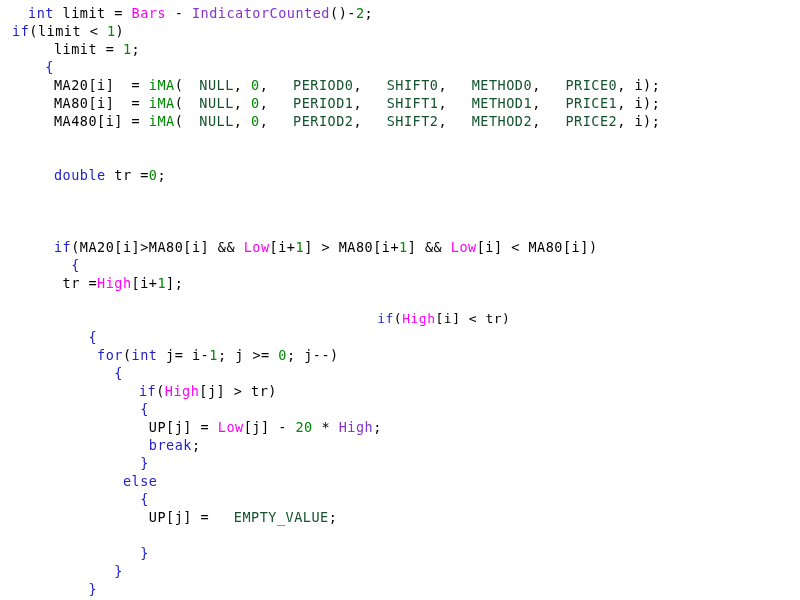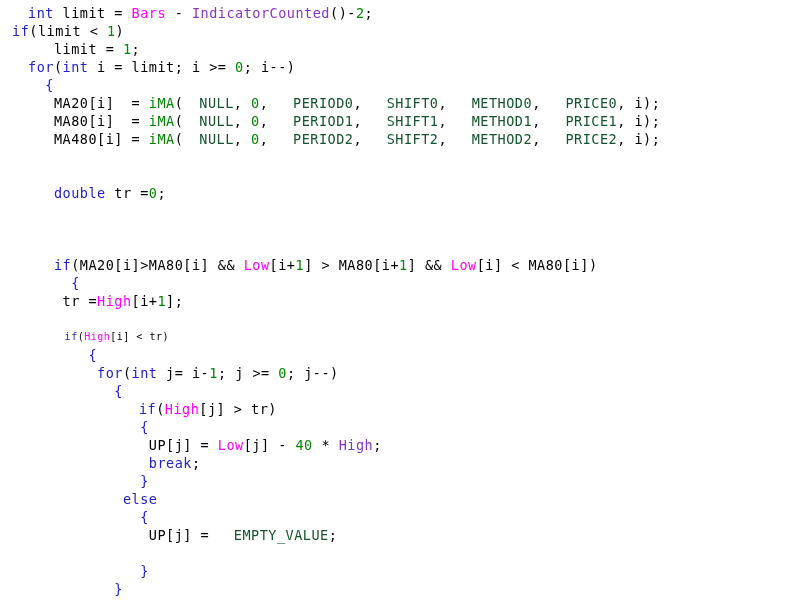--- a/index.html
+++ b/index.html
@@ -39,42 +39,41 @@
   .tok-call     { color: #008800; }
   .tok-brace    { color: #2222cc; }
 </style>
 </head>
 <body>
 
 <div id="code-editor" style="background: rgb(255, 255, 255); padding-left: 0px;">
     <div class="code-line" style="height: 18px; line-height: 18px; font-size: 13.5px; padding-left: 28px;"><span class="tok-keyword">int</span><span class="tok-plain"> limit = </span><span class="tok-builtin">Bars</span><span class="tok-plain"> - </span><span class="tok-function">IndicatorCounted</span><span class="tok-plain">()-</span><span class="tok-number">2</span><span class="tok-plain">;</span></div>
     <div class="code-line" style="height: 18px; line-height: 18px; font-size: 13.5px; padding-left: 12px;"><span class="tok-keyword">if</span><span class="tok-plain">(limit &lt; </span><span class="tok-number">1</span><span class="tok-plain">)</span></div>
     <div class="code-line" style="height: 18px; line-height: 18px; font-size: 13.5px; padding-left: 28px;"><span class="tok-plain">   limit = </span><span class="tok-number">1</span><span class="tok-plain">;</span></div>
-    <div class="code-line" style="height: 18px; line-height: 18px; font-size: 13.5px; padding-left: 28px;"><span class="tok-keyword">for</span><span class="tok-plain">(</span><span class="tok-keyword">int</span><span class="tok-plain"> i = limit; i &gt;= </span><span class="tok-number">0</span><span class="tok-plain">; i--)</span></div>
     <div class="code-line" style="height: 18px; line-height: 18px; font-size: 13.5px; padding-left: 28px;"><span class="tok-plain">  </span><span class="tok-brace">{</span></div>
     <div class="code-line" style="height: 18px; line-height: 18px; font-size: 13.5px; padding-left: 28px;"><span class="tok-plain">   MA20[i]  = </span><span class="tok-call">iMA</span><span class="tok-plain">(</span><span class="tok-constant">NULL</span><span class="tok-plain">, </span><span class="tok-number">0</span><span class="tok-plain">, </span><span class="tok-constant">PERIOD0</span><span class="tok-plain">, </span><span class="tok-constant">SHIFT0</span><span class="tok-plain">, </span><span class="tok-constant">METHOD0</span><span class="tok-plain">, </span><span class="tok-constant">PRICE0</span><span class="tok-plain">, i);</span></div>
     <div class="code-line" style="height: 18px; line-height: 18px; font-size: 13.5px; padding-left: 28px;"><span class="tok-plain">   MA80[i]  = </span><span class="tok-call">iMA</span><span class="tok-plain">(</span><span class="tok-constant">NULL</span><span class="tok-plain">, </span><span class="tok-number">0</span><span class="tok-plain">, </span><span class="tok-constant">PERIOD1</span><span class="tok-plain">, </span><span class="tok-constant">SHIFT1</span><span class="tok-plain">, </span><span class="tok-constant">METHOD1</span><span class="tok-plain">, </span><span class="tok-constant">PRICE1</span><span class="tok-plain">, i);</span></div>
     <div class="code-line" style="height: 18px; line-height: 18px; font-size: 13.5px; padding-left: 28px;"><span class="tok-plain">   MA480[i] = </span><span class="tok-call">iMA</span><span class="tok-plain">(</span><span class="tok-constant">NULL</span><span class="tok-plain">, </span><span class="tok-number">0</span><span class="tok-plain">, </span><span class="tok-constant">PERIOD2</span><span class="tok-plain">, </span><span class="tok-constant">SHIFT2</span><span class="tok-plain">, </span><span class="tok-constant">METHOD2</span><span class="tok-plain">, </span><span class="tok-constant">PRICE2</span><span class="tok-plain">, i);</span></div>
     <div class="code-line" style="height: 18px; line-height: 18px; font-size: 13.5px; padding-left: 28px;">&nbsp;</div>
     <div class="code-line" style="height: 18px; line-height: 18px; font-size: 13.5px; padding-left: 28px;">&nbsp;</div>
     <div class="code-line" style="height: 18px; line-height: 18px; font-size: 13.5px; padding-left: 28px;"><span class="tok-plain">   </span><span class="tok-keyword">double</span><span class="tok-plain"> tr =</span><span class="tok-number">0</span><span class="tok-plain">;</span></div>
     <div class="code-line" style="height: 18px; line-height: 18px; font-size: 13.5px; padding-left: 28px;">&nbsp;</div>
     <div class="code-line" style="height: 18px; line-height: 18px; font-size: 13.5px; padding-left: 28px;">&nbsp;</div>
     <div class="code-line" style="height: 18px; line-height: 18px; font-size: 13.5px; padding-left: 28px;">&nbsp;</div>
     <div class="code-line" style="height: 18px; line-height: 18px; font-size: 13.5px; padding-left: 28px;"><span class="tok-plain">   </span><span class="tok-keyword">if</span><span class="tok-plain">(MA20[i]&gt;MA80[i] &amp;&amp; </span><span class="tok-builtin">Low</span><span class="tok-plain">[i+</span><span class="tok-number">1</span><span class="tok-plain">] &gt; MA80[i+</span><span class="tok-number">1</span><span class="tok-plain">] &amp;&amp; </span><span class="tok-builtin">Low</span><span class="tok-plain">[i] &lt; MA80[i])</span></div>
     <div class="code-line" style="height: 18px; line-height: 18px; font-size: 13.5px; padding-left: 28px;"><span class="tok-plain">     </span><span class="tok-brace">{</span></div>
     <div class="code-line" style="height: 18px; line-height: 18px; font-size: 13.5px; padding-left: 28px;"><span class="tok-plain">    tr =</span><span class="tok-builtin">High</span><span class="tok-plain">[i+</span><span class="tok-number">1</span><span class="tok-plain">];</span></div>
     <div class="code-line" style="height: 18px; line-height: 18px; font-size: 13.5px; padding-left: 28px;">&nbsp;</div>
-    <div class="code-line" style="height: 18px; line-height: 18px; font-size: 10px; padding-left: 32px;"><span class="tok-plain">     </span><span class="tok-keyword">if</span><span class="tok-plain">(</span><span class="tok-builtin">High</span><span class="tok-plain">[i] &lt; tr)</span></div>
+    <div class="code-line" style="height: 18px; line-height: 18px; font-size: 13px; padding-left: 46px; text-align: center;"><span class="tok-plain">     </span><span class="tok-keyword">if</span><span class="tok-plain">(</span><span class="tok-builtin">High</span><span class="tok-plain">[i] &lt; tr)</span></div>
     <div class="code-line" style="height: 18px; line-height: 18px; font-size: 13.5px; padding-left: 28px;"><span class="tok-plain">       </span><span class="tok-brace">{</span></div>
     <div class="code-line" style="height: 18px; line-height: 18px; font-size: 13.5px; padding-left: 28px;"><span class="tok-plain">        </span><span class="tok-keyword">for</span><span class="tok-plain">(</span><span class="tok-keyword">int</span><span class="tok-plain"> j= i-</span><span class="tok-number">1</span><span class="tok-plain">; j &gt;= </span><span class="tok-number">0</span><span class="tok-plain">; j--)</span></div>
     <div class="code-line" style="height: 18px; line-height: 18px; font-size: 13.5px; padding-left: 28px;"><span class="tok-plain">          </span><span class="tok-brace">{</span></div>
     <div class="code-line" style="height: 18px; line-height: 18px; font-size: 13.5px; padding-left: 44px;"><span class="tok-plain">           </span><span class="tok-keyword">if</span><span class="tok-plain">(</span><span class="tok-builtin">High</span><span class="tok-plain">[j] &gt; tr)</span></div>
     <div class="code-line" style="height: 18px; line-height: 18px; font-size: 13.5px; padding-left: 28px;"><span class="tok-plain">             </span><span class="tok-brace">{</span></div>
-    <div class="code-line" style="height: 18px; line-height: 18px; font-size: 13.5px; padding-left: 28px;"><span class="tok-plain">              UP[j] = </span><span class="tok-builtin">Low</span><span class="tok-plain">[j] - </span><span class="tok-number">40</span><span class="tok-plain"> * </span><span class="tok-function">High</span><span class="tok-plain">;</span></div>
+    <div class="code-line" style="height: 18px; line-height: 18px; font-size: 13.5px; padding-left: 28px;"><span class="tok-plain">              UP[j] = </span><span class="tok-builtin">Low</span><span class="tok-plain">[j] - </span><span class="tok-number">20</span><span class="tok-plain"> * </span><span class="tok-function">High</span><span class="tok-plain">;</span></div>
     <div class="code-line" style="height: 18px; line-height: 18px; font-size: 13.5px; padding-left: 28px;"><span class="tok-plain">              </span><span class="tok-keyword">break</span><span class="tok-plain">;</span></div>
     <div class="code-line" style="height: 18px; line-height: 18px; font-size: 13.5px; padding-left: 28px;"><span class="tok-plain">             </span><span class="tok-brace">}</span></div>
     <div class="code-line" style="height: 18px; line-height: 18px; font-size: 13.5px; padding-left: 28px;"><span class="tok-plain">           </span><span class="tok-keyword">else</span></div>
     <div class="code-line" style="height: 18px; line-height: 18px; font-size: 13.5px; padding-left: 28px;"><span class="tok-plain">             </span><span class="tok-brace">{</span></div>
     <div class="code-line" style="height: 18px; line-height: 18px; font-size: 13.5px; padding-left: 28px;"><span class="tok-plain">              UP[j] = </span><span class="tok-constant">EMPTY_VALUE</span><span class="tok-plain">;</span></div>
     <div class="code-line" style="height: 18px; line-height: 18px; font-size: 13.5px; padding-left: 28px;">&nbsp;</div>
     <div class="code-line" style="height: 18px; line-height: 18px; font-size: 13.5px; padding-left: 28px;"><span class="tok-plain">             </span><span class="tok-brace">}</span></div>
     <div class="code-line" style="height: 18px; line-height: 18px; font-size: 13.5px; padding-left: 28px;"><span class="tok-plain">          </span><span class="tok-brace">}</span></div>
     <div class="code-line" style="height: 18px; line-height: 18px; font-size: 13.5px; padding-left: 28px;"><span class="tok-plain">       </span><span class="tok-brace">}</span></div>
   </div>

